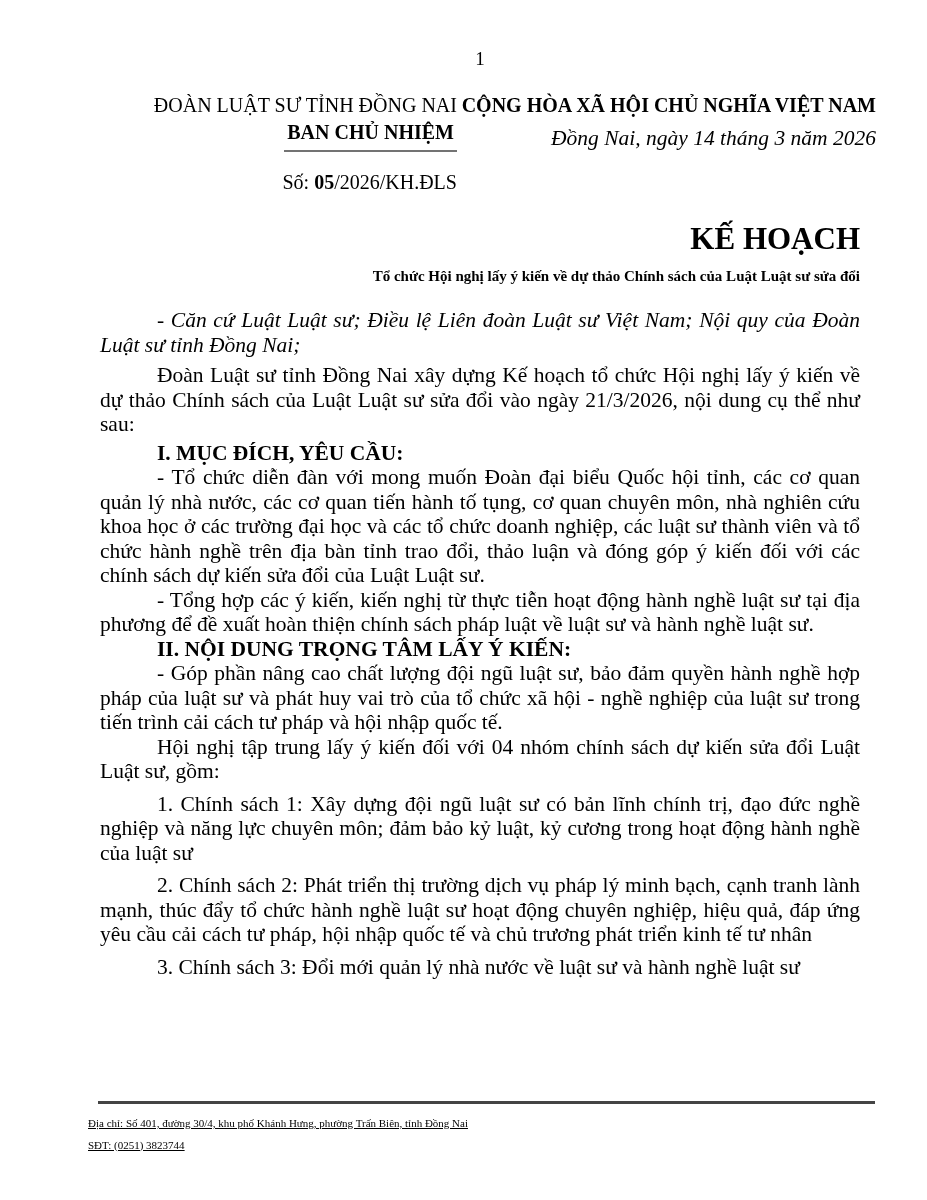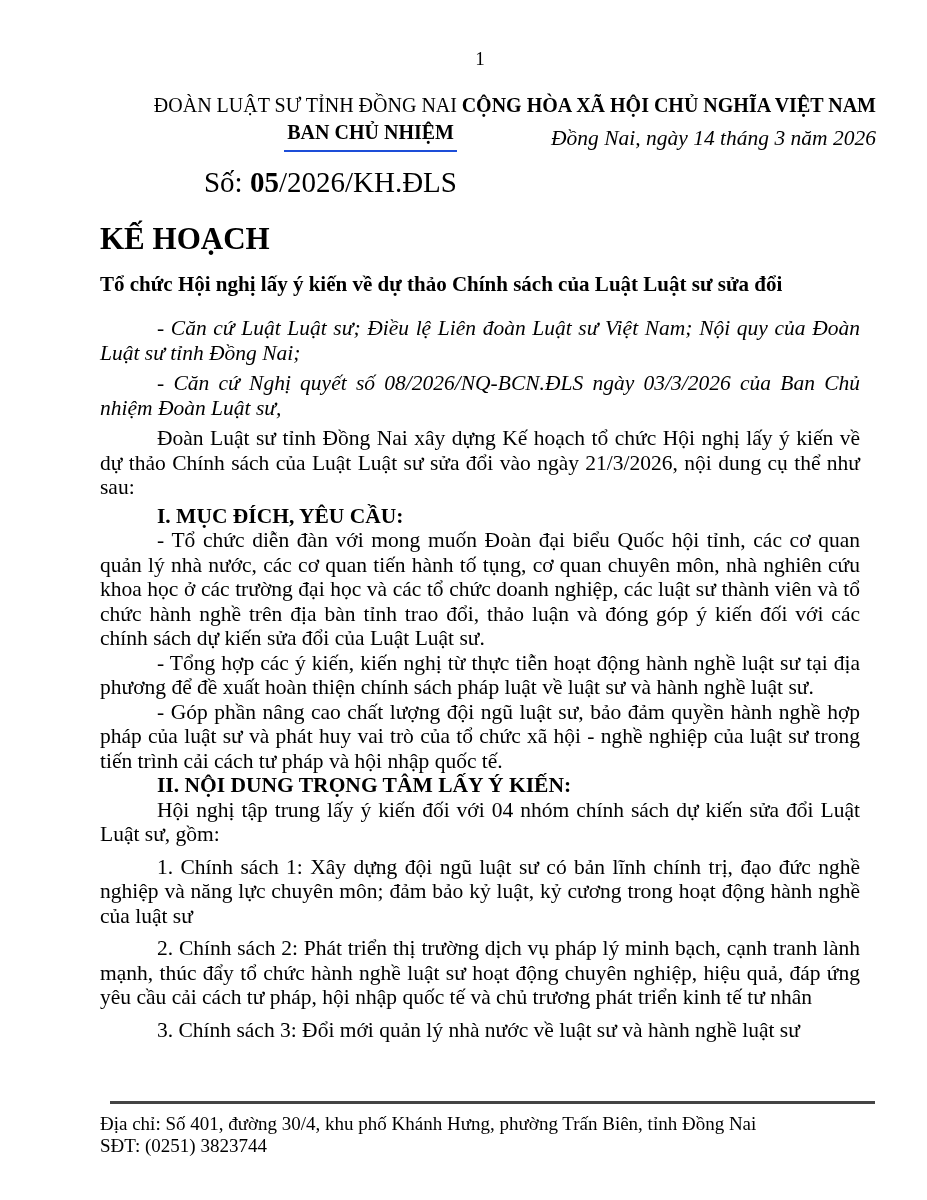--- a/index.html
+++ b/index.html
@@ -18,68 +18,69 @@
     font-size: 21.5px;
     line-height: 24.5px;
     padding: 46px 67px 0 100px;
     box-sizing: border-box;
     overflow: hidden;
   }
   .b { font-weight: bold; }
   .i { font-style: italic; }
   .u {
     display: inline-block;
-    border-bottom: 2px solid #1d4ed8;
+    border-bottom: 2px solid #737373;
     padding: 0 3px 4px 3px;
   }
   .page-number {
     text-align: center;
     font-size: 19px;
     line-height: 26px;
   }
   .header {
     display: flex;
     margin-top: 20px;
     margin-right: -16px;
   }
   .hcol { text-align: right; }
   .hcol.left  { width: 46%; }
   .hcol.right { width: 54%; }
   .hl1 { font-size: 20px; line-height: 27px; white-space: nowrap; }
   .hl2 { font-size: 20px; line-height: 27px; white-space: nowrap; }
-  .doc-no   { margin-top: 17px; font-size: 29px; line-height: 27px; }
+  .doc-no   { margin-top: 17px; font-size: 20px; line-height: 27px; }
   .date-line{ margin-top: 6px; font-size: 21.5px; line-height: 27px; }
   .title {
-    text-align: left;
+    text-align: right;
     font-size: 31px;
     line-height: 38px;
     margin-top: 24px;
   }
   .subtitle {
-    text-align: left;
-    font-size: 21px;
+    text-align: right;
+    font-size: 15px;
     line-height: 28px;
-    margin-top: 12px;
+    margin-top: 4px;
   }
   .para {
     margin: 0;
     text-align: justify;
     text-indent: 57px;
   }
   .mt4  { margin-top: 4px; }
   .mt6  { margin-top: 6px; }
   .mt8  { margin-top: 8px; }
   .mt10 { margin-top: 18px; }
   .footer {
     position: absolute;
-    left: 100px;
+    left: 88px;
     right: 52px;
     top: 1101px;
-    font-size: 19px;
+    font-size: 11px;
     line-height: 21.5px;
+    text-decoration: underline;
   }
   .footer-rule {
     border-top: 3px solid #444444;
     margin-left: 10px;
     margin-bottom: 9px;
   }
 </style>
 </head>
 <body>
 
@@ -96,30 +97,29 @@
     <div class="hcol right">
       <div class="hl1 b">CỘNG HÒA XÃ HỘI CHỦ NGHĨA VIỆT NAM</div>
       <div class="date-line i">Đồng Nai, ngày 14 tháng 3 năm 2026</div>
     </div>
   </div>
 
   <div class="title b">KẾ HOẠCH</div>
   <div class="subtitle b">Tổ chức Hội nghị lấy ý kiến về dự thảo Chính sách của Luật Luật sư sửa đổi</div>
 
   <p class="para i mt10">- Căn cứ Luật Luật sư; Điều lệ Liên đoàn Luật sư Việt Nam; Nội quy của Đoàn Luật sư tỉnh Đồng Nai;</p>
-  <p class="para i mt6">- Căn cứ Nghị quyết số 08/2026/NQ-BCN.ĐLS ngày 03/3/2026 của Ban Chủ nhiệm Đoàn Luật sư,</p>
 
   <p class="para mt6">Đoàn Luật sư tỉnh Đồng Nai xây dựng Kế hoạch tổ chức Hội nghị lấy ý kiến về dự thảo Chính sách của Luật Luật sư sửa đổi vào ngày 21/3/2026, nội dung cụ thể như sau:</p>
 
   <p class="para b mt4">I. MỤC ĐÍCH, YÊU CẦU:</p>
   <p class="para">- Tổ chức diễn đàn với mong muốn Đoàn đại biểu Quốc hội tỉnh, các cơ quan quản lý nhà nước, các cơ quan tiến hành tố tụng, cơ quan chuyên môn, nhà nghiên cứu khoa học ở các trường đại học và các tổ chức doanh nghiệp, các luật sư thành viên và tổ chức hành nghề trên địa bàn tỉnh trao đổi, thảo luận và đóng góp ý kiến đối với các chính sách dự kiến sửa đổi của Luật Luật sư.</p>
   <p class="para">- Tổng hợp các ý kiến, kiến nghị từ thực tiễn hoạt động hành nghề luật sư tại địa phương để đề xuất hoàn thiện chính sách pháp luật về luật sư và hành nghề luật sư.</p>
+  <p class="para b">II. NỘI DUNG TRỌNG TÂM LẤY Ý KIẾN:</p>
+
   <p class="para">- Góp phần nâng cao chất lượng đội ngũ luật sư, bảo đảm quyền hành nghề hợp pháp của luật sư và phát huy vai trò của tổ chức xã hội - nghề nghiệp của luật sư trong tiến trình cải cách tư pháp và hội nhập quốc tế.</p>
-
-  <p class="para b">II. NỘI DUNG TRỌNG TÂM LẤY Ý KIẾN:</p>
   <p class="para">Hội nghị tập trung lấy ý kiến đối với 04 nhóm chính sách dự kiến sửa đổi Luật Luật sư, gồm:</p>
   <p class="para mt8">1. Chính sách 1: Xây dựng đội ngũ luật sư có bản lĩnh chính trị, đạo đức nghề nghiệp và năng lực chuyên môn; đảm bảo kỷ luật, kỷ cương trong hoạt động hành nghề của luật sư</p>
   <p class="para mt8">2. Chính sách 2: Phát triển thị trường dịch vụ pháp lý minh bạch, cạnh tranh lành mạnh, thúc đẩy tổ chức hành nghề luật sư hoạt động chuyên nghiệp, hiệu quả, đáp ứng yêu cầu cải cách tư pháp, hội nhập quốc tế và chủ trương phát triển kinh tế tư nhân</p>
   <p class="para mt8">3. Chính sách 3: Đổi mới quản lý nhà nước về luật sư và hành nghề luật sư</p>
 
   <div class="footer">
     <div class="footer-rule"></div>
     <div class="fline">Địa chỉ: Số 401, đường 30/4, khu phố Khánh Hưng, phường Trấn Biên, tỉnh Đồng Nai</div>
     <div class="fline">SĐT: (0251) 3823744</div>
   </div>

